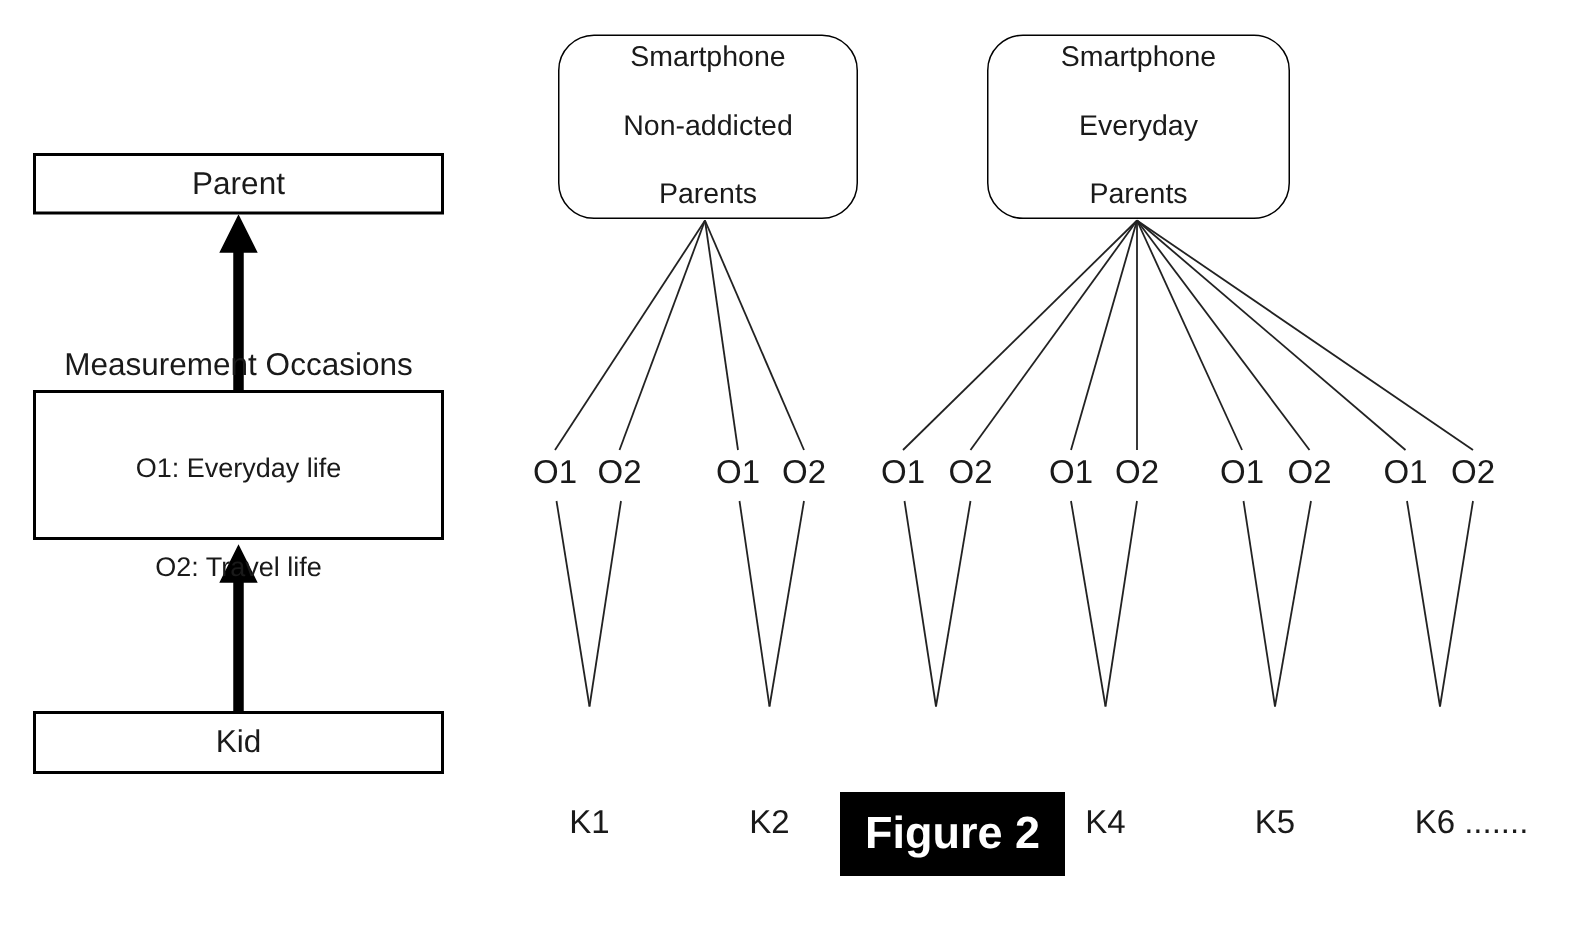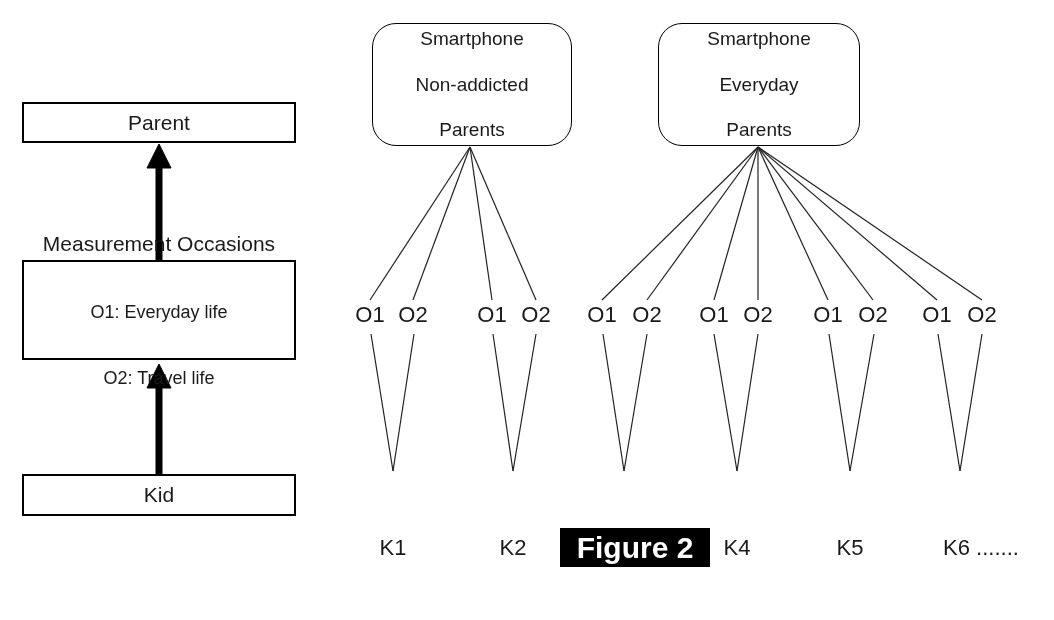--- a/index.html
+++ b/index.html
@@ -58,21 +58,21 @@
     font-size: 22px;
     color: #1a1a1a;
     transform: translateX(-50%);
     white-space: nowrap;
   }
   .olabel { top: 302px; }
   .klabel { top: 507px; margin-top: 28px; }
   .caption {
     position: absolute;
     left: 560px; top: 528px;
-    width: 150px; height: 39px;
+    width: 150px; height: 56px;
     display: flex;
     align-items: center;
     justify-content: center;
     font-weight: bold;
     font-size: 30px;
   }
 </style>
 </head>
 <body>
 

